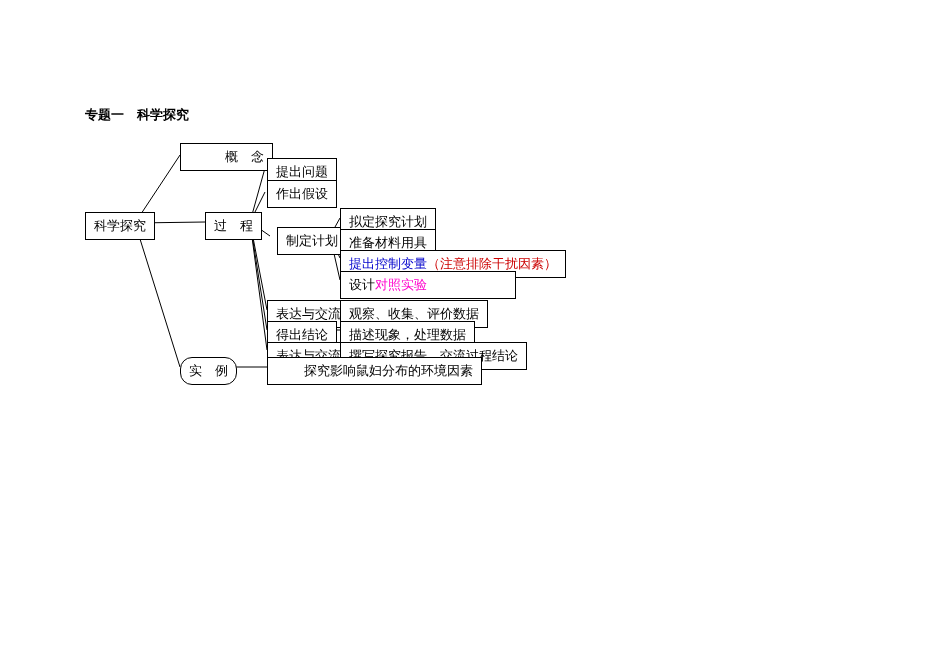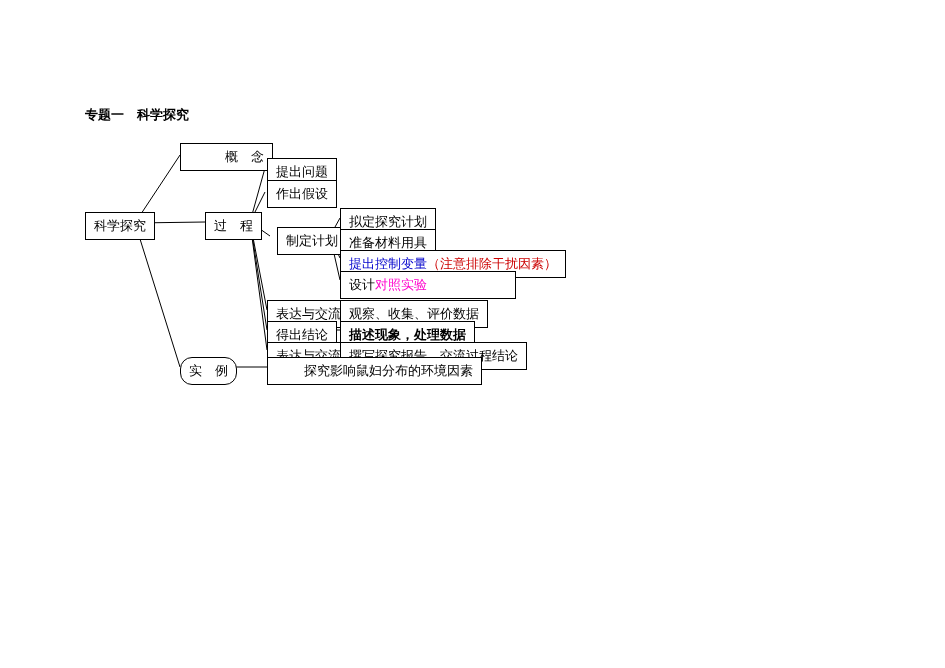--- a/index.html
+++ b/index.html
@@ -76,16 +76,16 @@
 <div class="box" style="left:340px; top:208px;">拟定探究计划</div>
 <div class="box" style="left:340px; top:229px;">准备材料用具</div>
 <div class="box" style="left:340px; top:250px;font-family:Liberation Mono, monospace;">
   <span style="color:#0000cc;">提出控制变量</span><span style="color:#cc0000;">（注意排除干扰因素）</span>
 </div>
 <div class="box" style="left:340px; top:271px; width:176px;">
   <span>设计</span><span style="color:#ff00cc;">对照实验</span>
 </div>
 
 <div class="box" style="left:340px; top:300px;">观察、收集、评价数据</div>
-<div class="box" style="left:340px; top:321px;font-weight:bold;">描述现象，处理数据</div>
+<div class="box" style="left:340px; top:321px;">描述现象，处理数据</div>
 <div class="box" style="left:340px; top:342px;">撰写探究报告，交流过程结论</div>
 
 <div class="box" style="left:267px; top:357px;padding-left:36px;">探究影响鼠妇分布的环境因素</div>
 
 </body></html>

